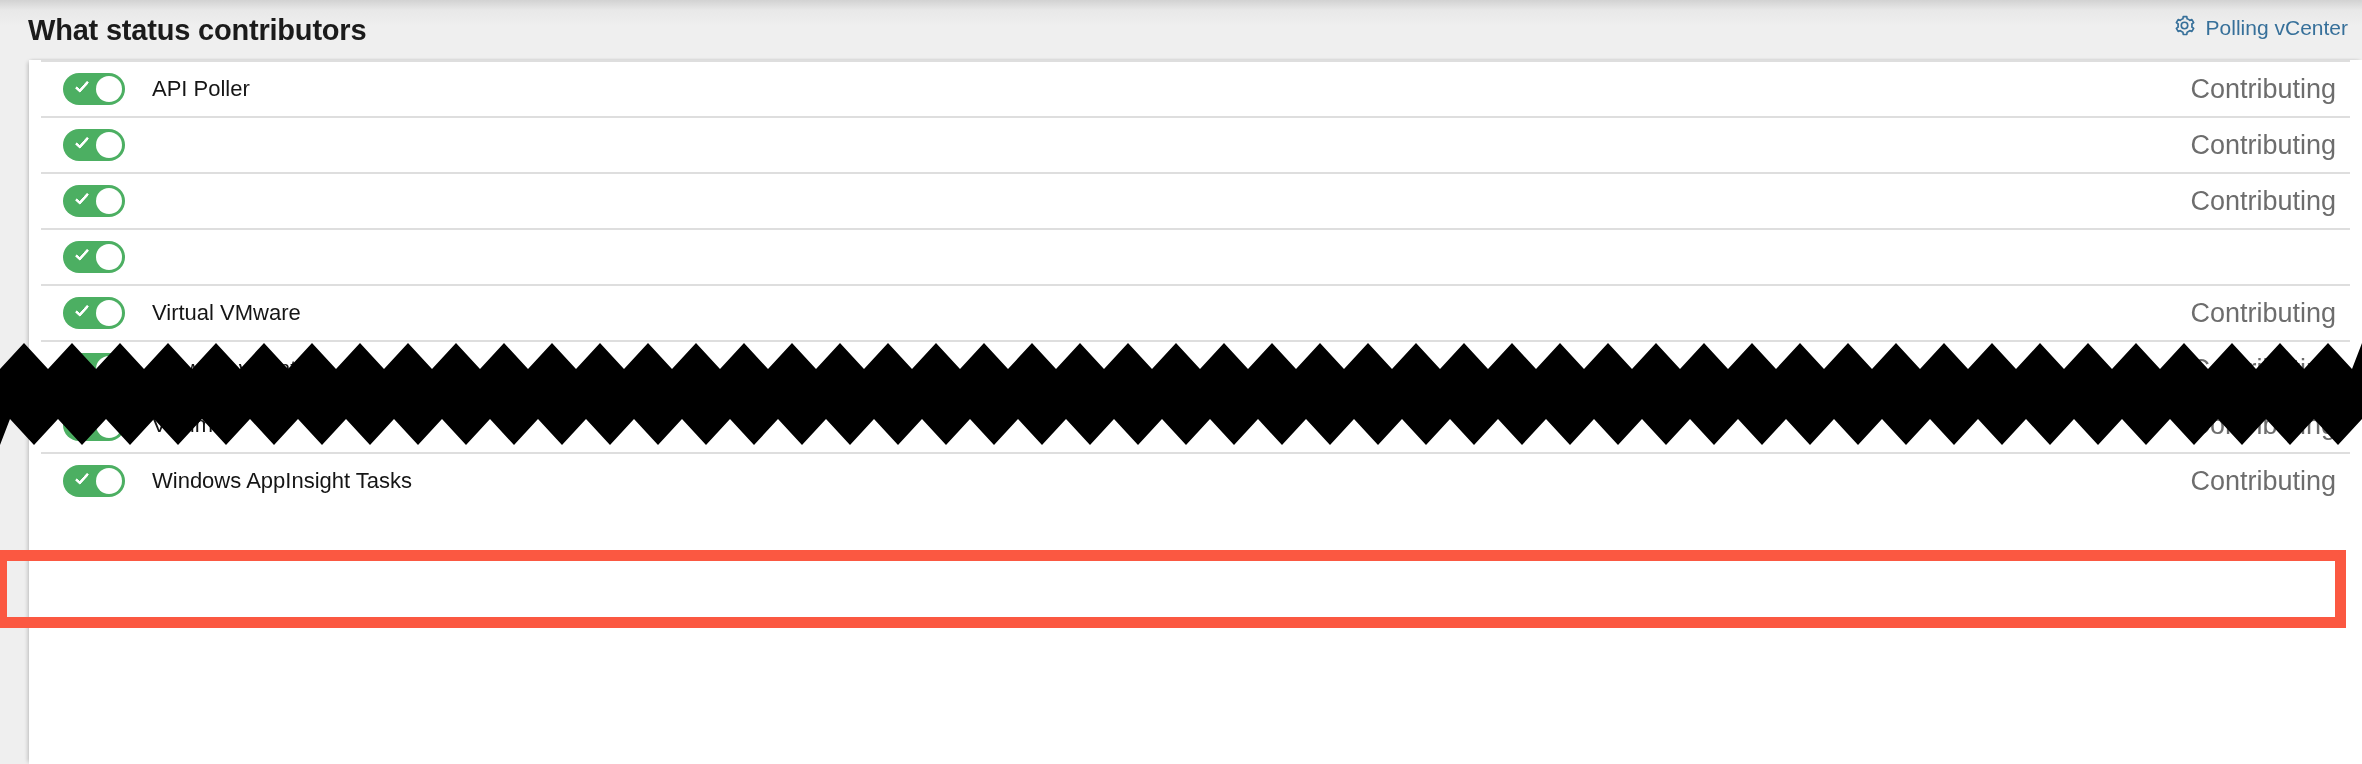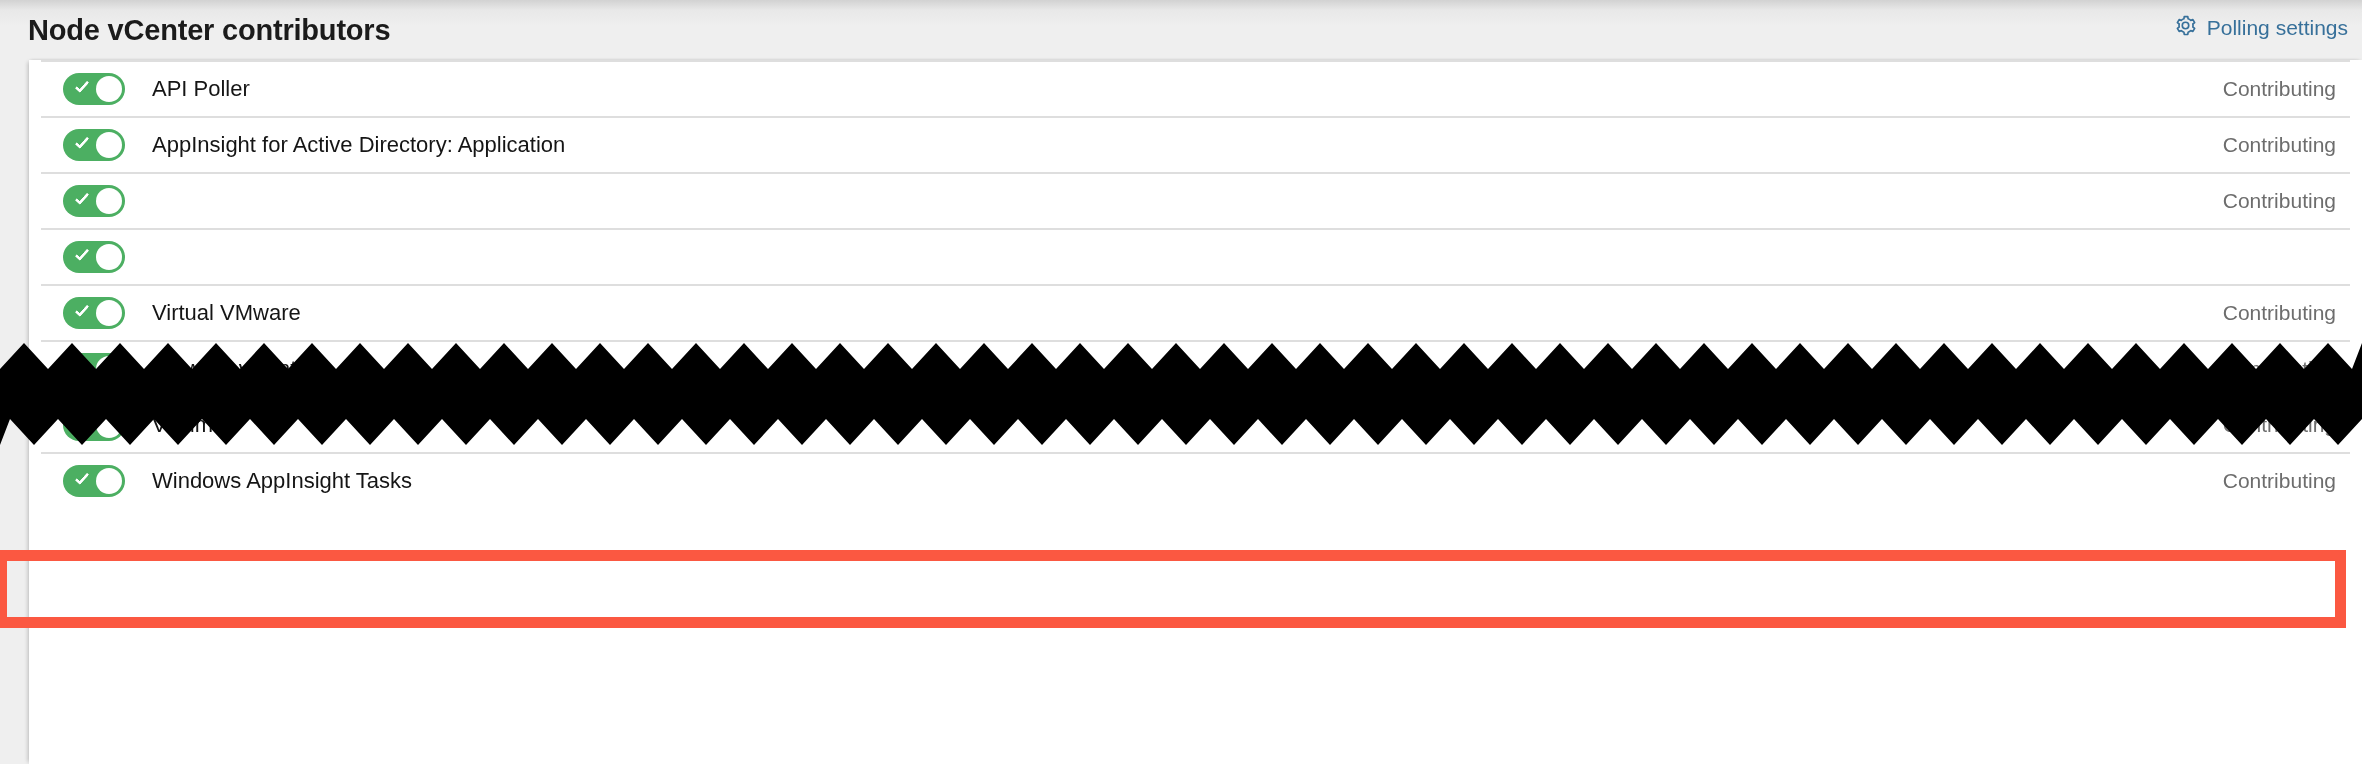--- a/index.html
+++ b/index.html
@@ -125,21 +125,21 @@
     font-size: 22px;
     color: #151515;
     white-space: nowrap;
   }
 
   .row-status {
     position: absolute;
     right: 14px;
     top: 50%;
     transform: translateY(-50%);
-    font-size: 21px;
+    font-size: 27px;
     color: #6d6d6d;
     white-space: nowrap;
     text-align: right;
   }
 
   
   #redaction-band {
     position: absolute;
     left: 0;
     top: 343px;
@@ -159,32 +159,32 @@
     border: 11px solid #fb5841;
     z-index: 30;
     pointer-events: none;
   }
 </style>
 </head>
 <body>
 
 <div id="page-header">
 
-  <div id="page-title">Node vCenter contributors</div>
+  <div id="page-title">What status contributors</div>
 
   <div id="header-actions">
 
     <a class="header-link">
       <span class="hicon">
         <svg width="25" height="25" viewBox="0 0 24 24" fill="none" stroke="#37709a" stroke-width="1.6" stroke-linecap="round" stroke-linejoin="round">
           <circle cx="12" cy="12" r="3.1"></circle>
           <path d="M19.2 12c0-.5-.05-1-.14-1.47l1.74-1.3-1.7-2.95-2.03.79a7.2 7.2 0 0 0-2.55-1.48L14.2 3.4h-3.4l-.32 2.19a7.2 7.2 0 0 0-2.55 1.48l-2.03-.79-1.7 2.95 1.74 1.3a7.5 7.5 0 0 0 0 2.94l-1.74 1.3 1.7 2.95 2.03-.79a7.2 7.2 0 0 0 2.55 1.48l.32 2.19h3.4l.32-2.19a7.2 7.2 0 0 0 2.55-1.48l2.03.79 1.7-2.95-1.74-1.3c.09-.47.14-.97.14-1.47z"></path>
         </svg>
       </span>
-      <span class="hl-label">Polling settings</span>
+      <span class="hl-label">Polling vCenter</span>
     </a>
 
 
   </div>
 </div>
 
 <div id="contributors-panel">
   <div id="contributors-list">
       <div class="row">
         <div class="toggle">
@@ -192,21 +192,20 @@
           <span class="knob"></span>
         </div>
         <div class="row-label">API Poller</div>
         <div class="row-status">Contributing</div>
       </div>
       <div class="row">
         <div class="toggle">
           <span class="check"></span>
           <span class="knob"></span>
         </div>
-        <div class="row-label">AppInsight for Active Directory: Application</div>
         <div class="row-status">Contributing</div>
       </div>
       <div class="row">
         <div class="toggle">
           <span class="check"></span>
           <span class="knob"></span>
         </div>
         <div class="row-status">Contributing</div>
       </div>
       <div class="row">

